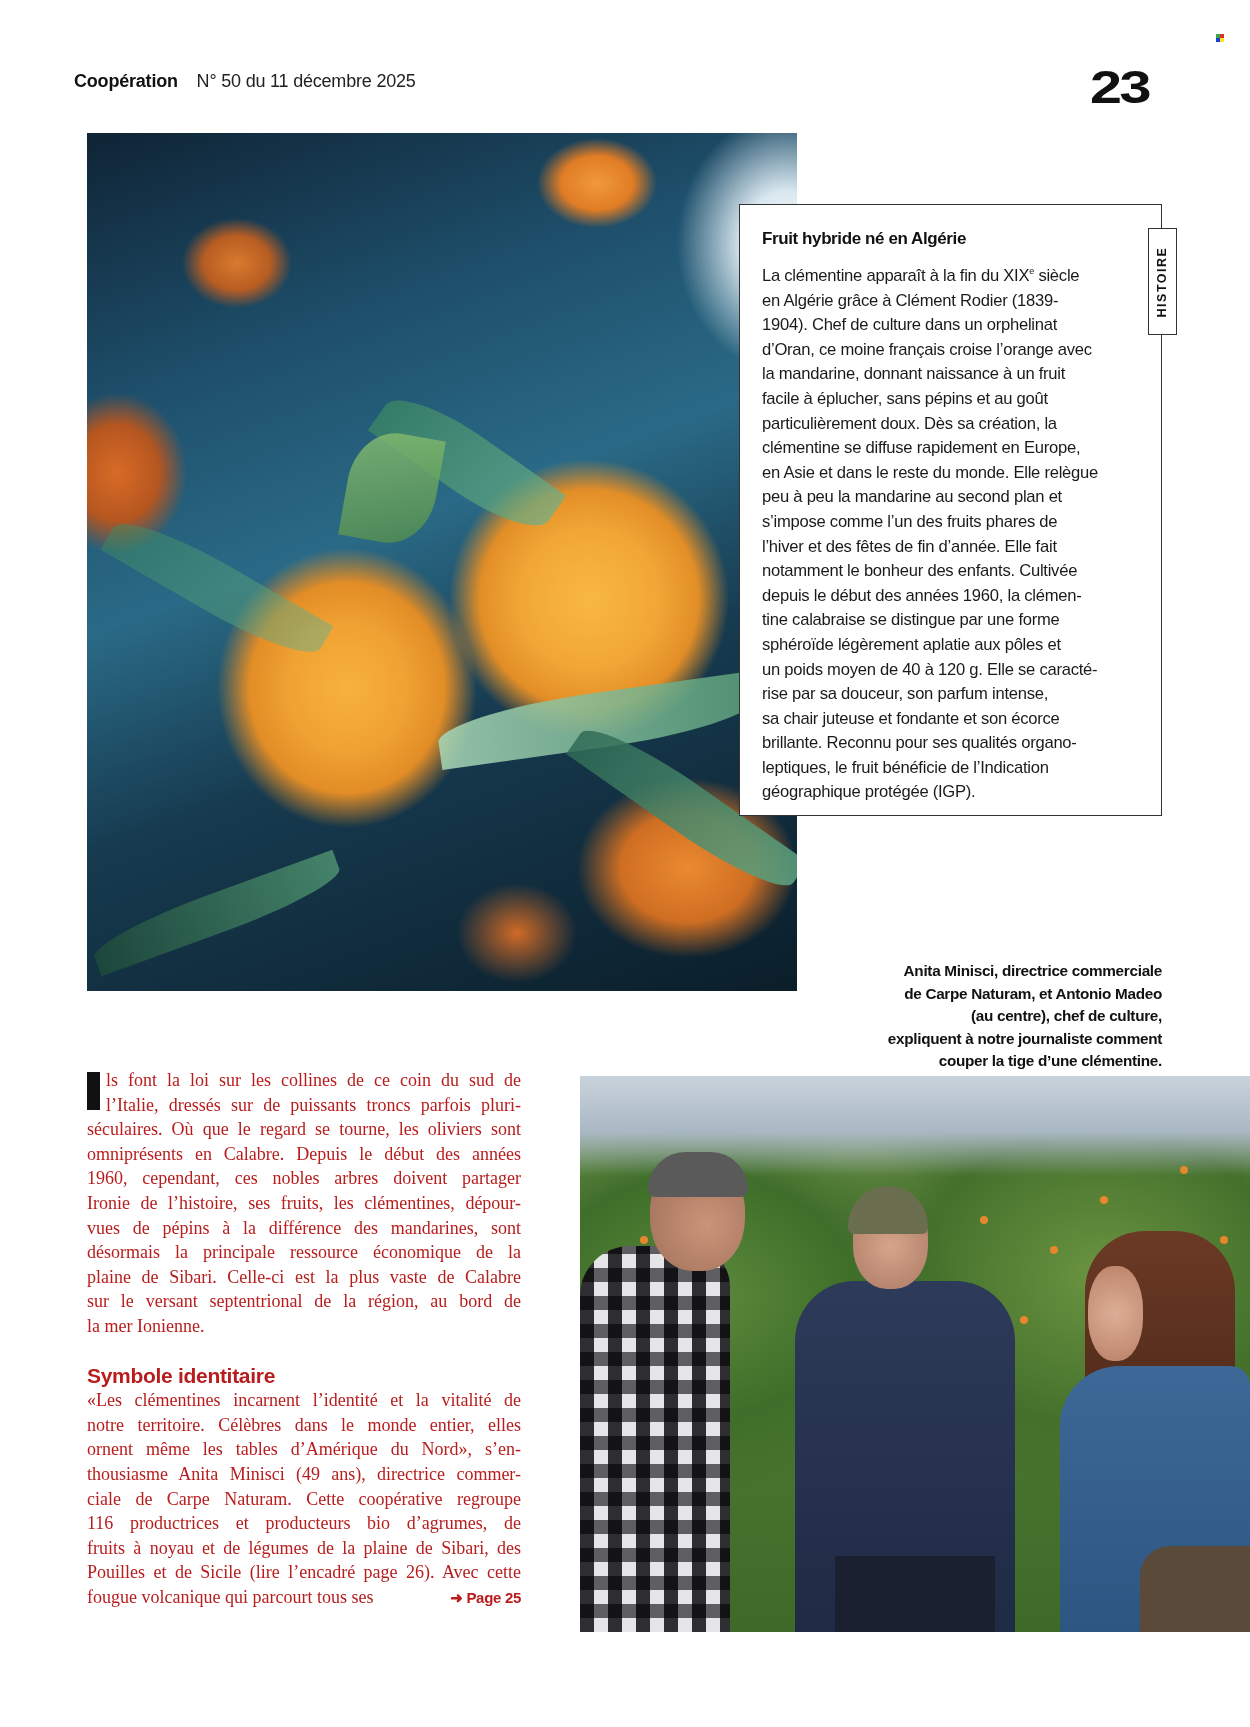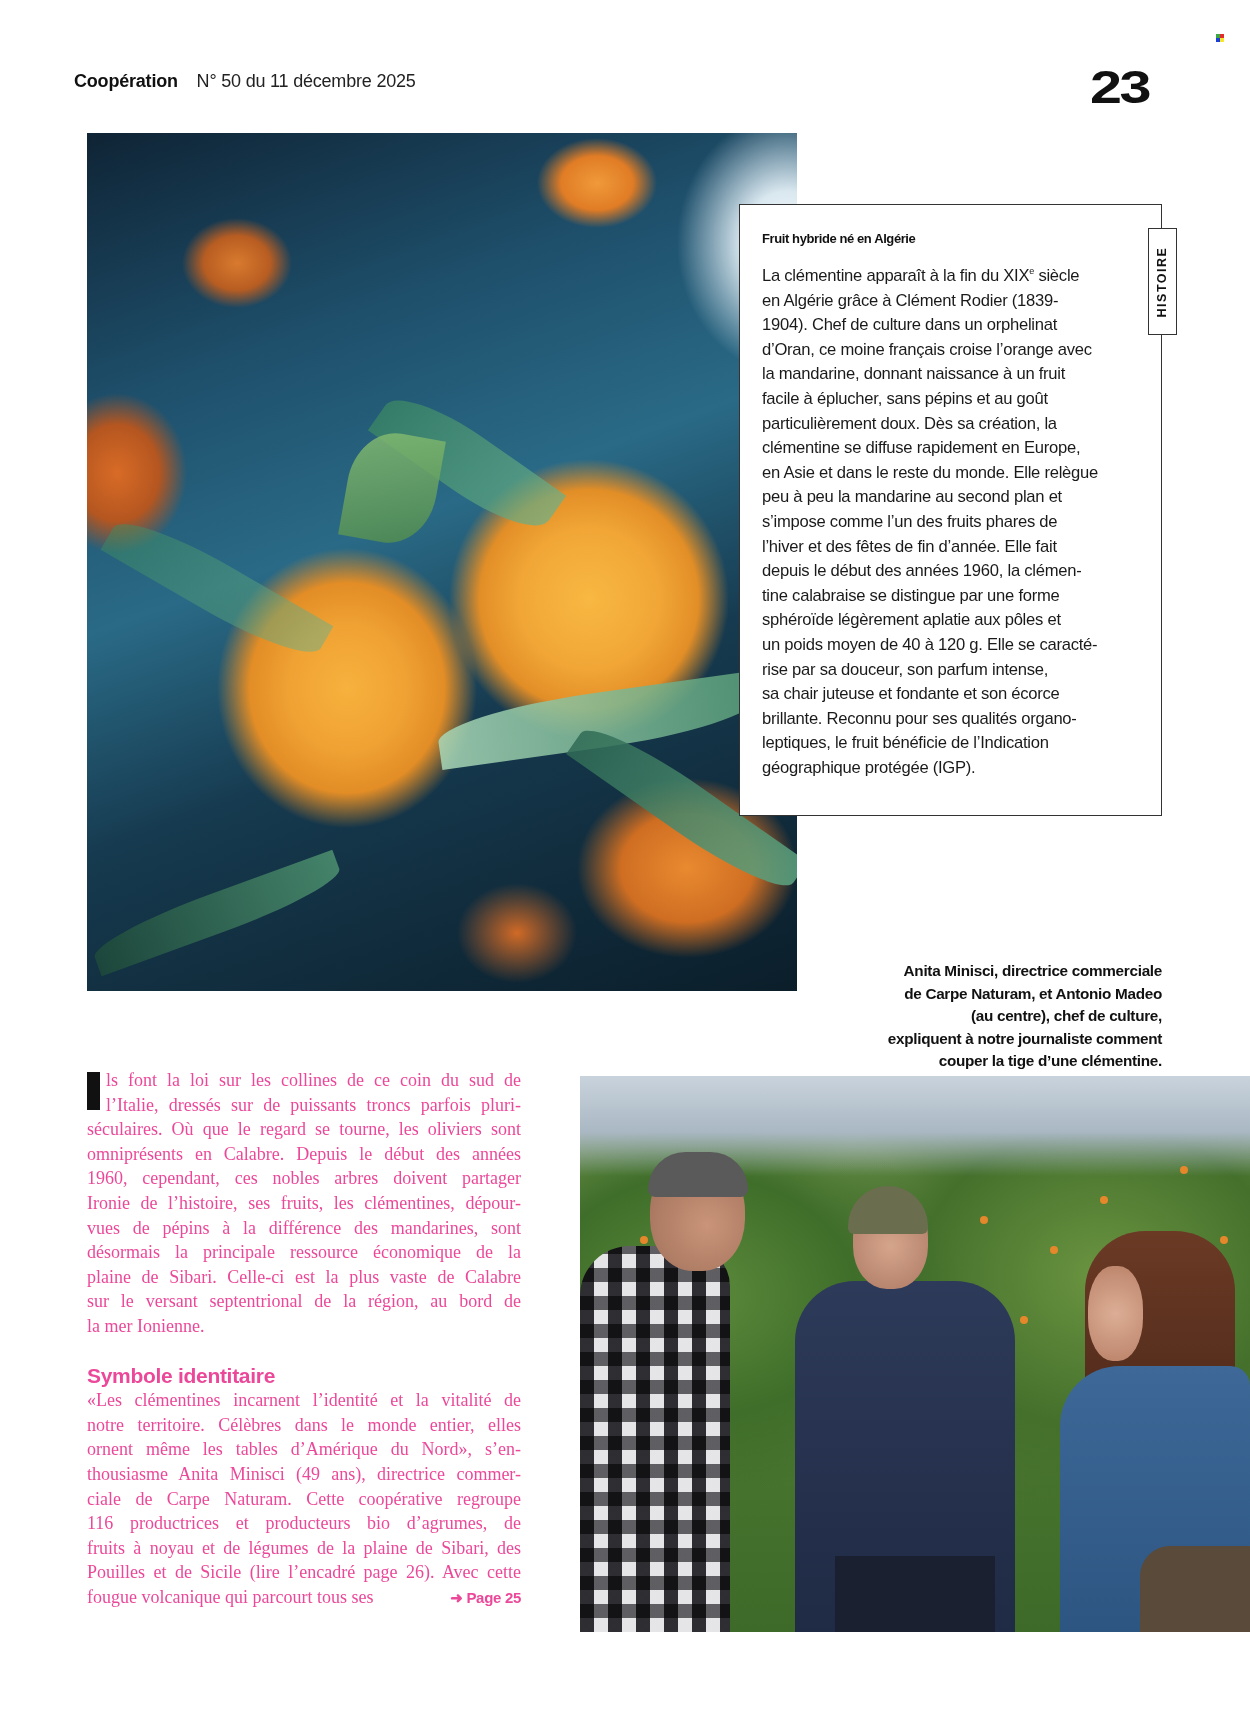--- a/index.html
+++ b/index.html
@@ -20,32 +20,32 @@
       radial-gradient(ellipse 70px 80px at 30px 340px, #d86b26 0%, #b55620 60%, rgba(140,60,20,0) 100%),
       radial-gradient(ellipse 130px 140px at 260px 555px, #f7b13d 0%, #f0a233 45%, #e28d26 75%, rgba(180,90,20,0) 100%),
       radial-gradient(ellipse 140px 140px at 502px 466px, #f8b842 0%, #f1a636 50%, #e28e27 78%, rgba(170,90,20,0) 100%),
       radial-gradient(ellipse 110px 90px at 600px 735px, #e98a30 0%, #cf6e22 60%, rgba(150,70,20,0) 100%),
       radial-gradient(ellipse 60px 50px at 430px 800px, #d06a26 0%, rgba(160,70,20,0) 100%),
       linear-gradient(160deg, #0f2435 0%, #1e4f6b 25%, #2a6a86 45%, #163a4f 65%, #0b1e2a 100%);
   }
   .leaf { position: absolute; background: linear-gradient(90deg, #3c8a62, #6ab08a); border-radius: 50% 0 50% 0; opacity: 0.85; }
 
   .infobox { position: absolute; left: 739px; top: 204px; width: 423px; height: 612px; background: #fff; border: 1.5px solid #333; box-sizing: border-box; padding: 22px 24px 0 22px; font-family: "Liberation Sans", sans-serif; }
-  .infobox-title { font-weight: bold; font-size: 13px; letter-spacing: -0.4px; margin: 0 0 8px 0; line-height: 24px; }
+  .infobox-title { font-weight: bold; font-size: 17px; letter-spacing: -0.4px; margin: 0 0 8px 0; line-height: 24px; }
   .infobox-body { font-size: 16.6px; line-height: 24.6px; letter-spacing: -0.25px; color: #1a1a1a; }
   .infobox-body .line { display: block; white-space: nowrap; }
   .infobox-body sup { font-size: 9px; vertical-align: 7px; }
 
   .section-tab { position: absolute; left: 1148px; top: 228px; width: 29px; height: 107px; background: #fff; border: 1.5px solid #333; box-sizing: border-box; display: flex; align-items: center; justify-content: center; }
   .section-tab span { transform: rotate(-90deg); font-family: "Liberation Sans", sans-serif; font-weight: bold; font-size: 12.5px; letter-spacing: 1.5px; white-space: nowrap; }
 
   .caption { position: absolute; left: 820px; top: 960px; width: 342px; text-align: right; font-family: "Liberation Sans", sans-serif; font-weight: bold; font-size: 15.3px; line-height: 22.6px; letter-spacing: -0.3px; }
   .caption .line { display: block; white-space: nowrap; }
 
-  .article { position: absolute; left: 87px; top: 1068px; width: 434px; font-family: "Liberation Serif", serif; font-size: 18px; line-height: 24.6px; color: #ec4899; }
+  .article { position: absolute; left: 87px; top: 1068px; width: 434px; font-family: "Liberation Serif", serif; font-size: 18px; line-height: 24.6px; color: #b91c1c; }
   .article .line { display: block; white-space: nowrap; }
   .article .line.just { text-align-last: justify; text-align: justify; }
   .dropcap { position: absolute; left: 0; top: 4px; width: 13px; height: 38px; background: #111; }
   .article .indent { padding-left: 19px; }
   .subhead { font-family: "Liberation Sans", sans-serif; font-weight: bold; font-size: 21px; margin-top: 25px; line-height: 24.6px; letter-spacing: -0.3px; }
   .continue { font-family: "Liberation Sans", sans-serif; font-weight: bold; font-size: 15px; float: right; letter-spacing: -0.3px; margin-top: 1px; }
 
   .photo-bottom { position: absolute; left: 580px; top: 1076px; width: 670px; height: 556px; overflow: hidden;
     background:
       linear-gradient(180deg, #c9d3dc 0%, #aab8c4 10%, rgba(120,150,80,0) 18%),
@@ -100,20 +100,21 @@
     <span class="line">1904). Chef de culture dans un orphelinat</span>
     <span class="line">d’Oran, ce moine français croise l’orange avec</span>
     <span class="line">la mandarine, donnant naissance à un fruit</span>
     <span class="line">facile à éplucher, sans pépins et au goût</span>
     <span class="line">particulièrement doux. Dès sa création, la</span>
     <span class="line">clémentine se diffuse rapidement en Europe,</span>
     <span class="line">en Asie et dans le reste du monde. Elle relègue</span>
     <span class="line">peu à peu la mandarine au second plan et</span>
     <span class="line">s’impose comme l’un des fruits phares de</span>
     <span class="line">l’hiver et des fêtes de fin d’année. Elle fait</span>
+    <span class="line">notamment le bonheur des enfants. Cultivée</span>
     <span class="line">depuis le début des années 1960, la clémen-</span>
     <span class="line">tine calabraise se distingue par une forme</span>
     <span class="line">sphéroïde légèrement aplatie aux pôles et</span>
     <span class="line">un poids moyen de 40 à 120 g. Elle se caracté-</span>
     <span class="line">rise par sa douceur, son parfum intense,</span>
     <span class="line">sa chair juteuse et fondante et son écorce</span>
     <span class="line">brillante. Reconnu pour ses qualités organo-</span>
     <span class="line">leptiques, le fruit bénéficie de l’Indication</span>
     <span class="line">géographique protégée (IGP).</span>
   </div>

